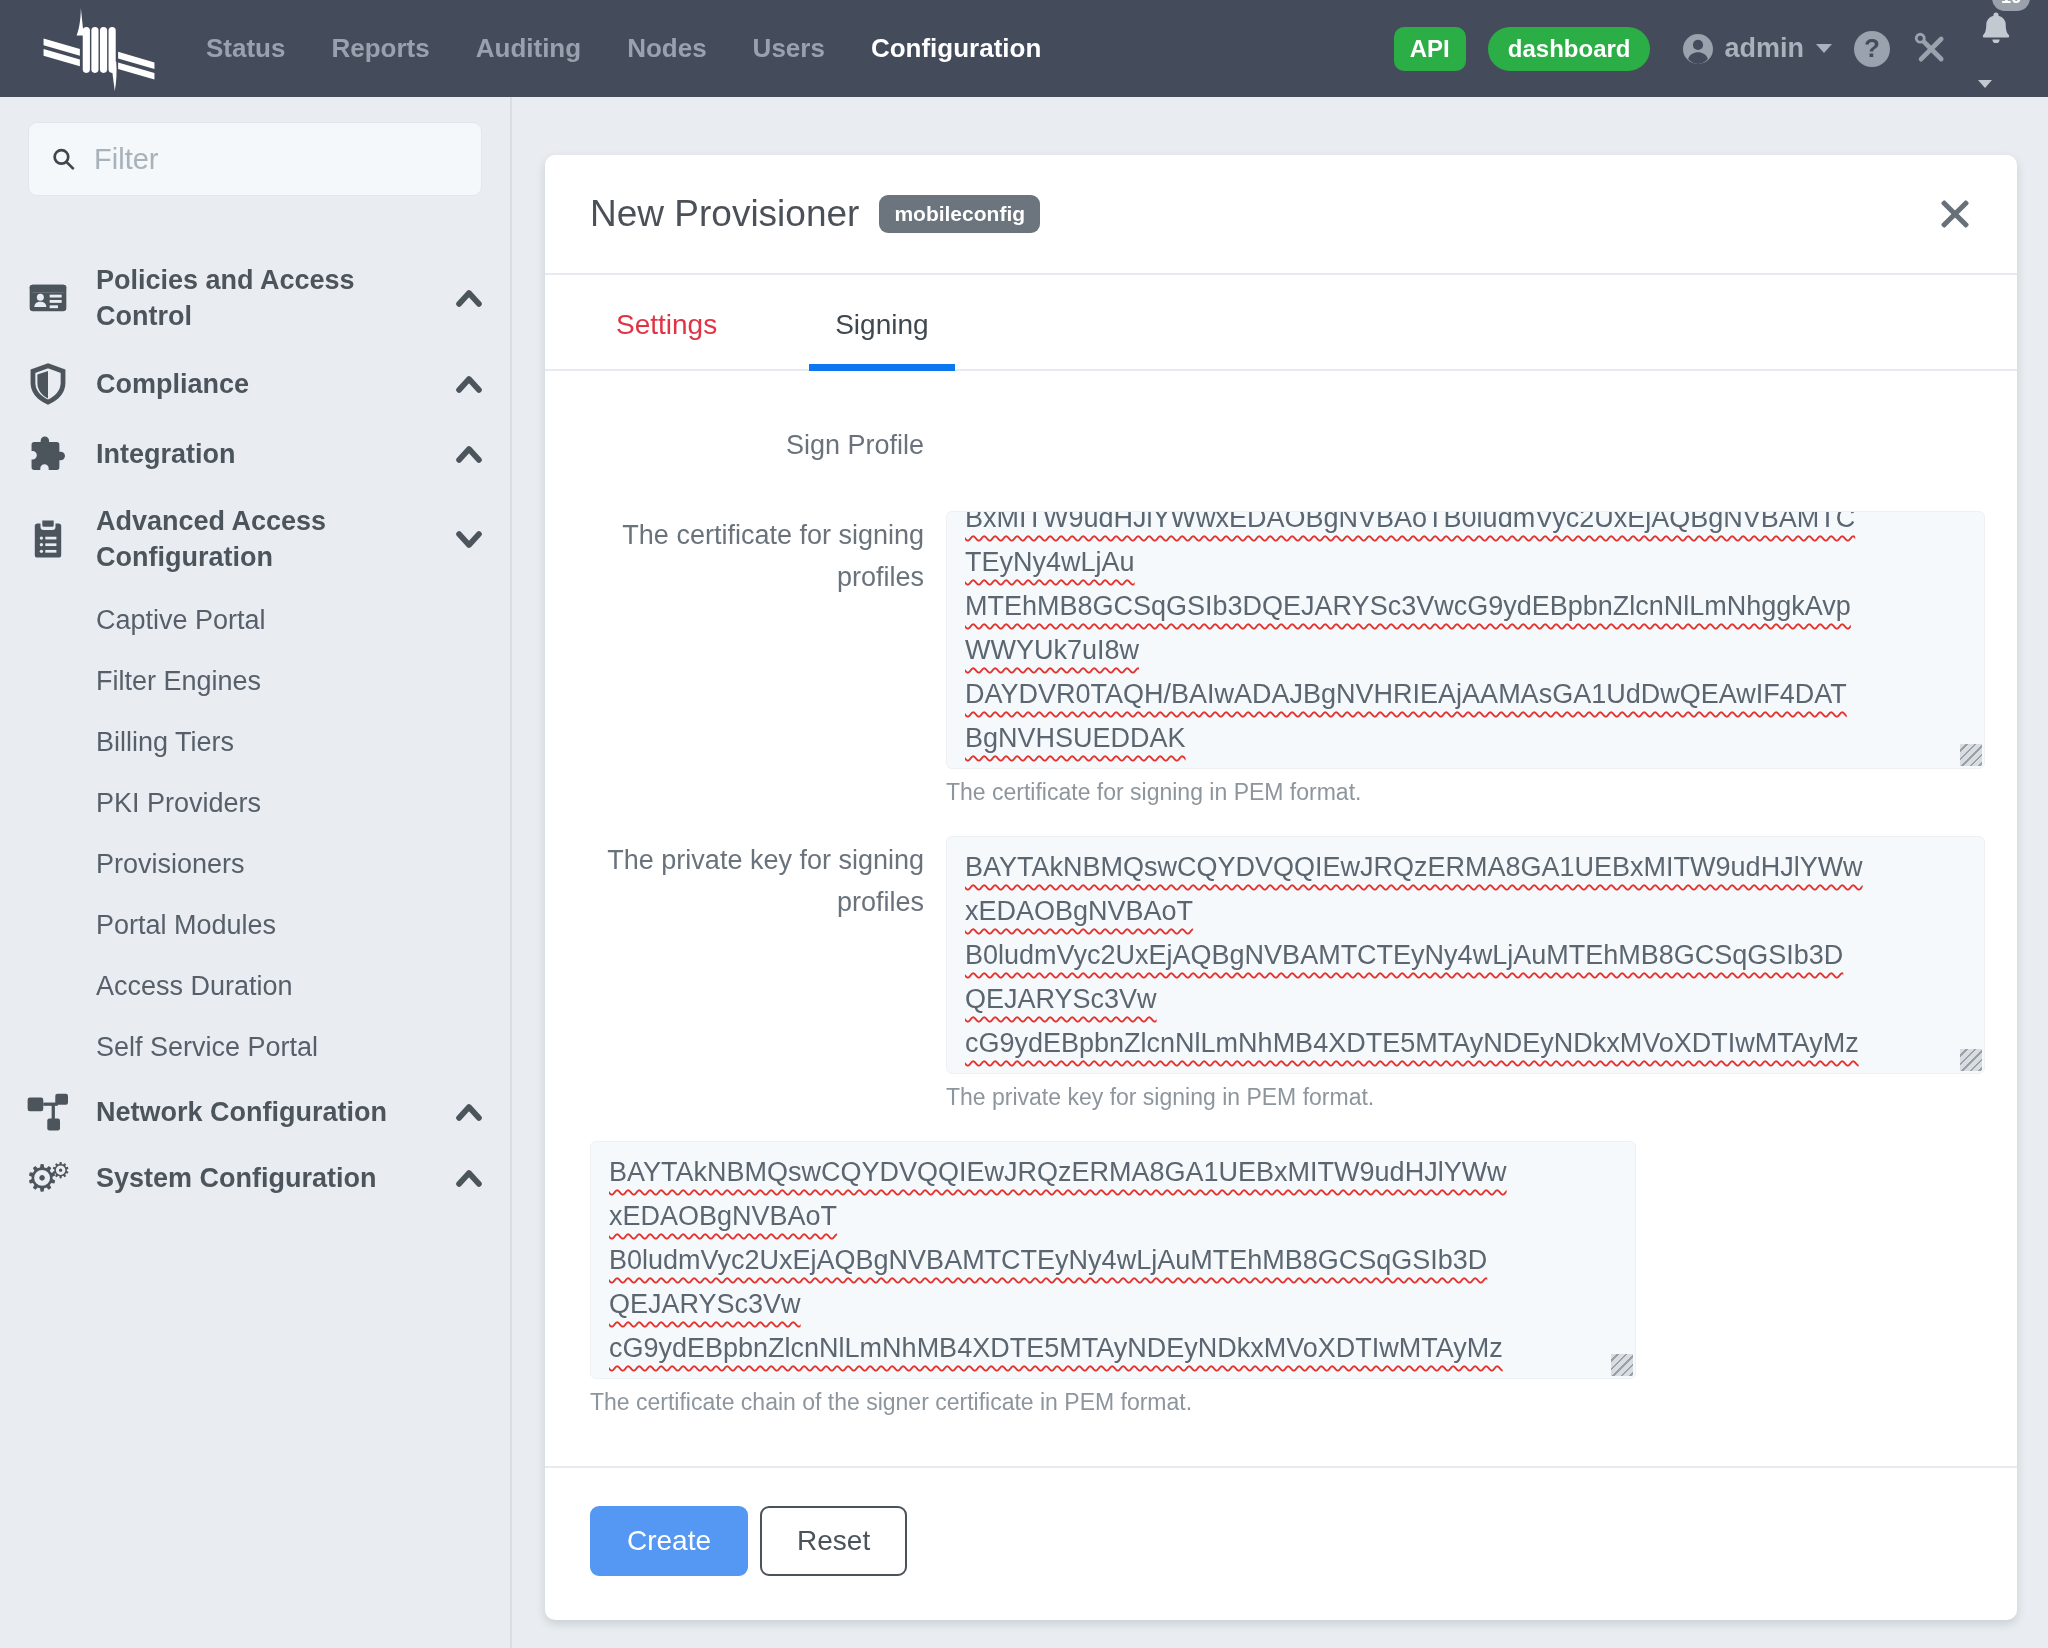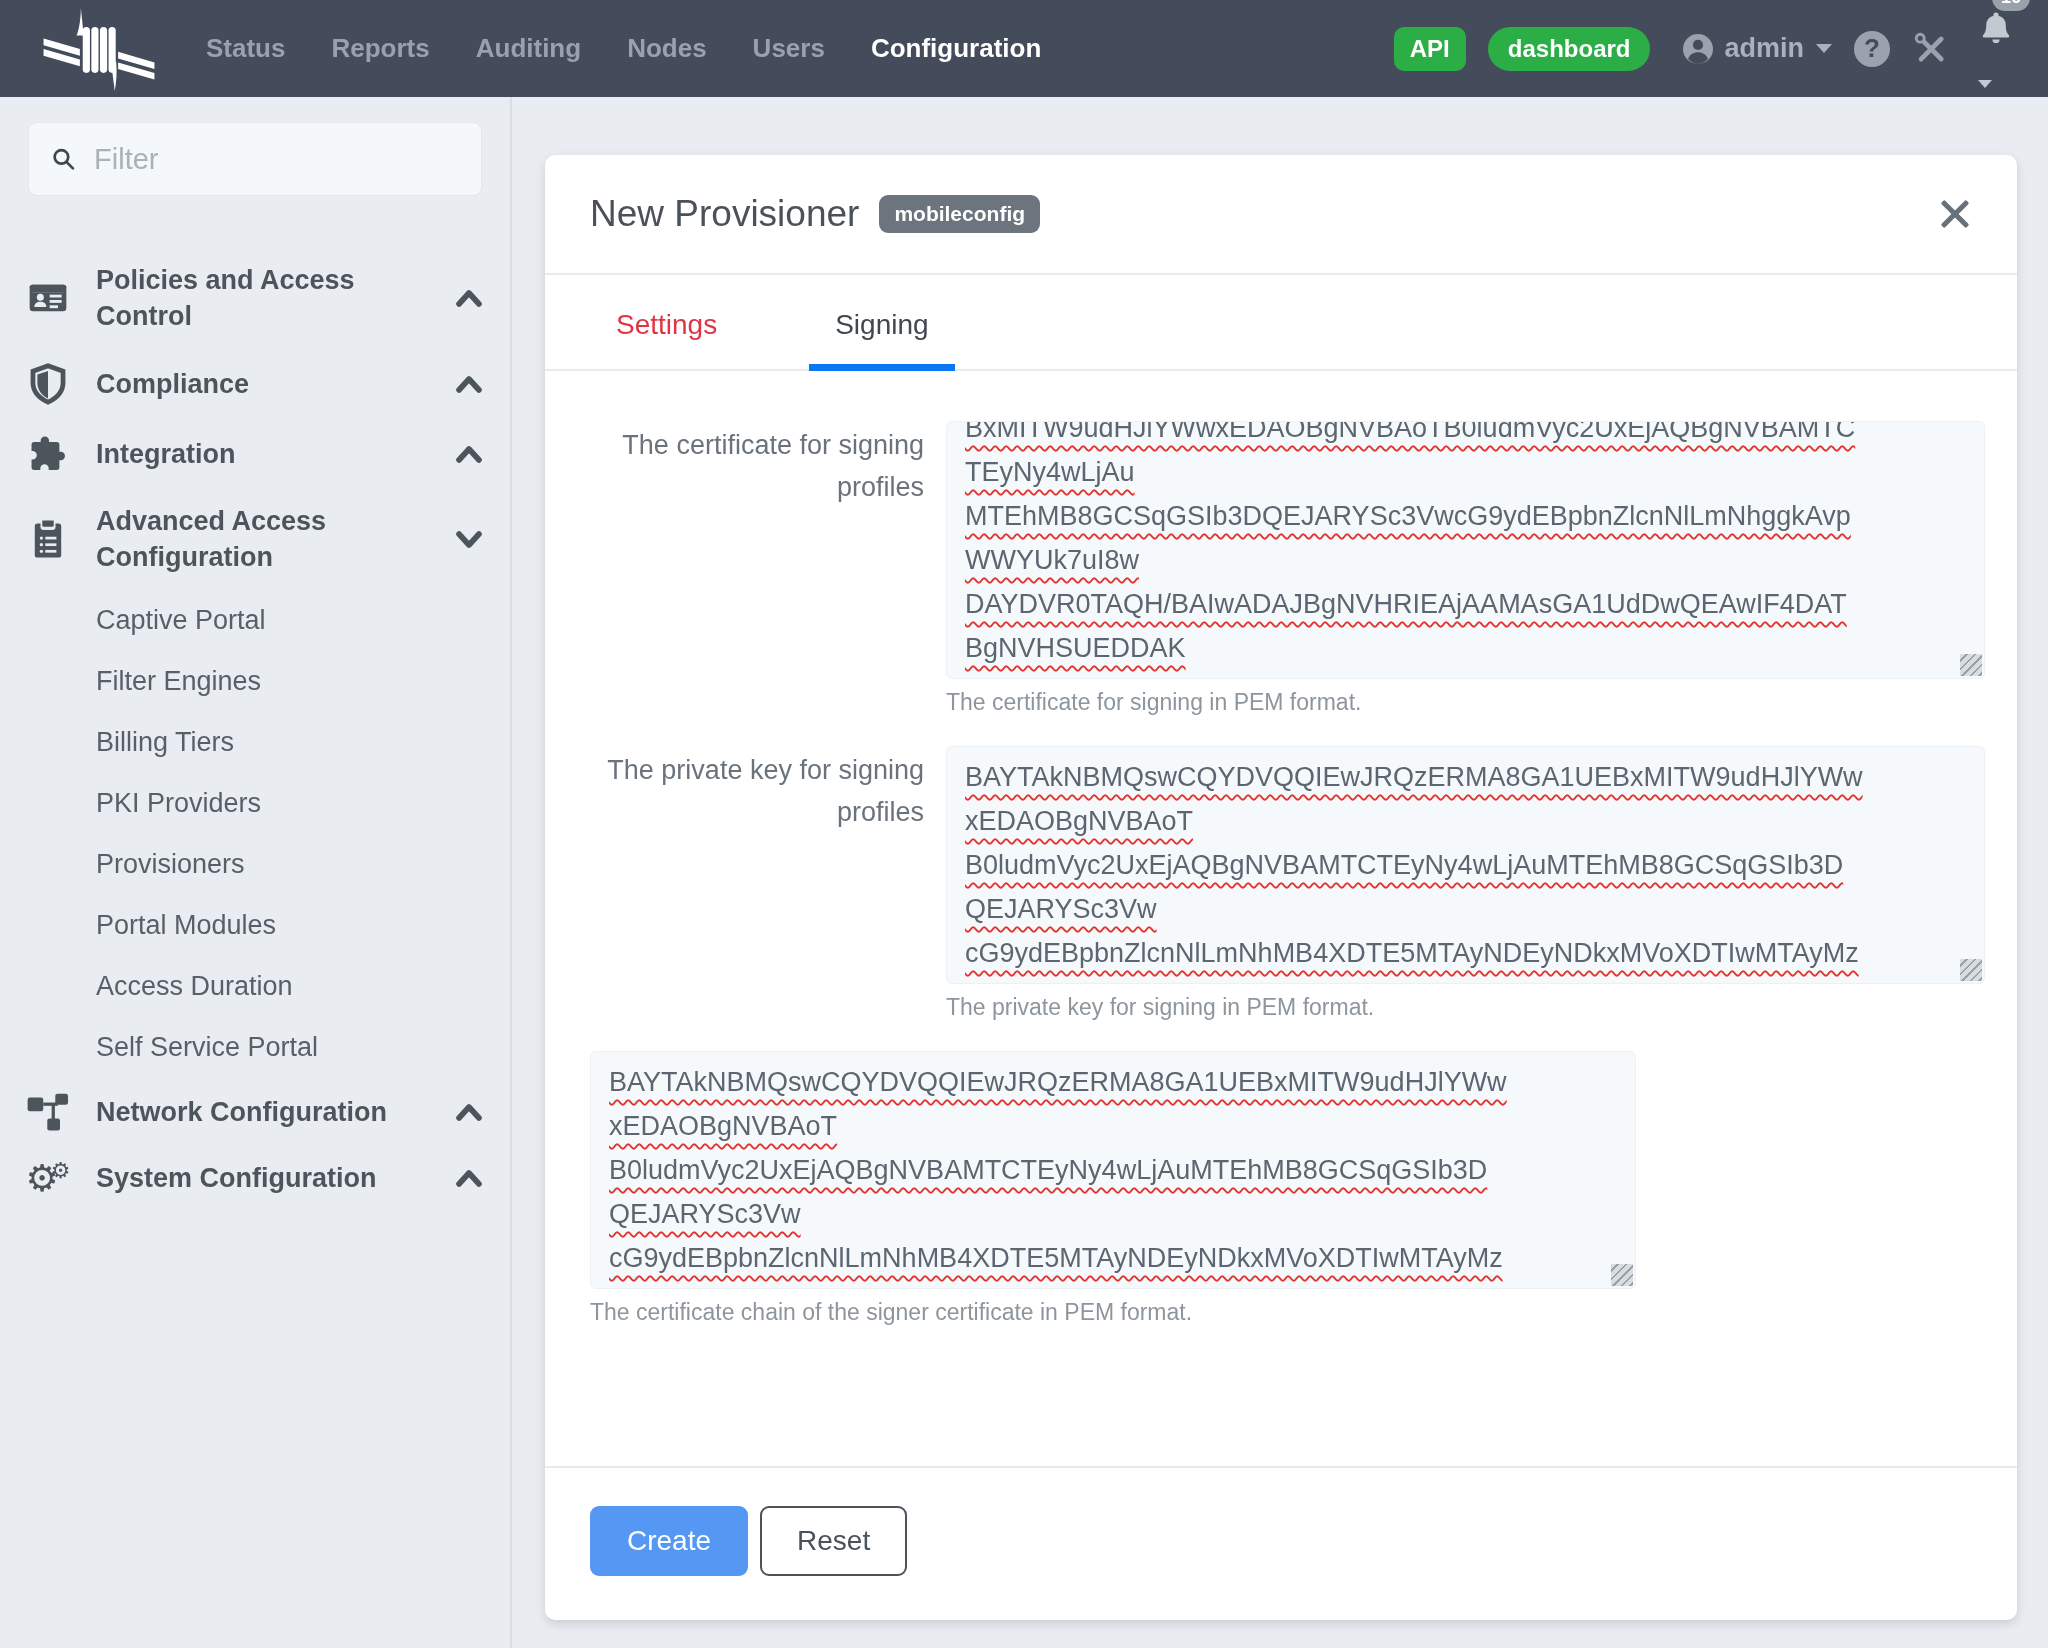--- a/index.html
+++ b/index.html
@@ -272,20 +272,26 @@
         </span>
       </div>
 
       <div class="tabs">
         <span class="tab tab-error">Settings</span>
         <span class="tab tab-active">Signing</span>
       </div>
 
       <div class="card-body">
 
+        <div class="frow toggle-row">
+          <span class="flabel">Sign Profile</span>
+          <span class="fctrl">
+            <span class="switch"><span class="knob"></span></span>
+          </span>
+        </div>
 
         <div class="frow">
           <span class="flabel">The certificate for signing profiles</span>
           <span class="fctrl">
             <div class="tbox tbox-cert">
               <div class="clip-up">
                 <div class="ta-line">BxMITW9udHJlYWwxEDAOBgNVBAoTB0ludmVyc2UxEjAQBgNVBAMTC</div>
                 <div class="ta-line">TEyNy4wLjAu</div>
                 <div class="ta-line">MTEhMB8GCSqGSIb3DQEJARYSc3VwcG9ydEBpbnZlcnNlLmNhggkAvp</div>
                 <div class="ta-line">WWYUk7uI8w</div>

